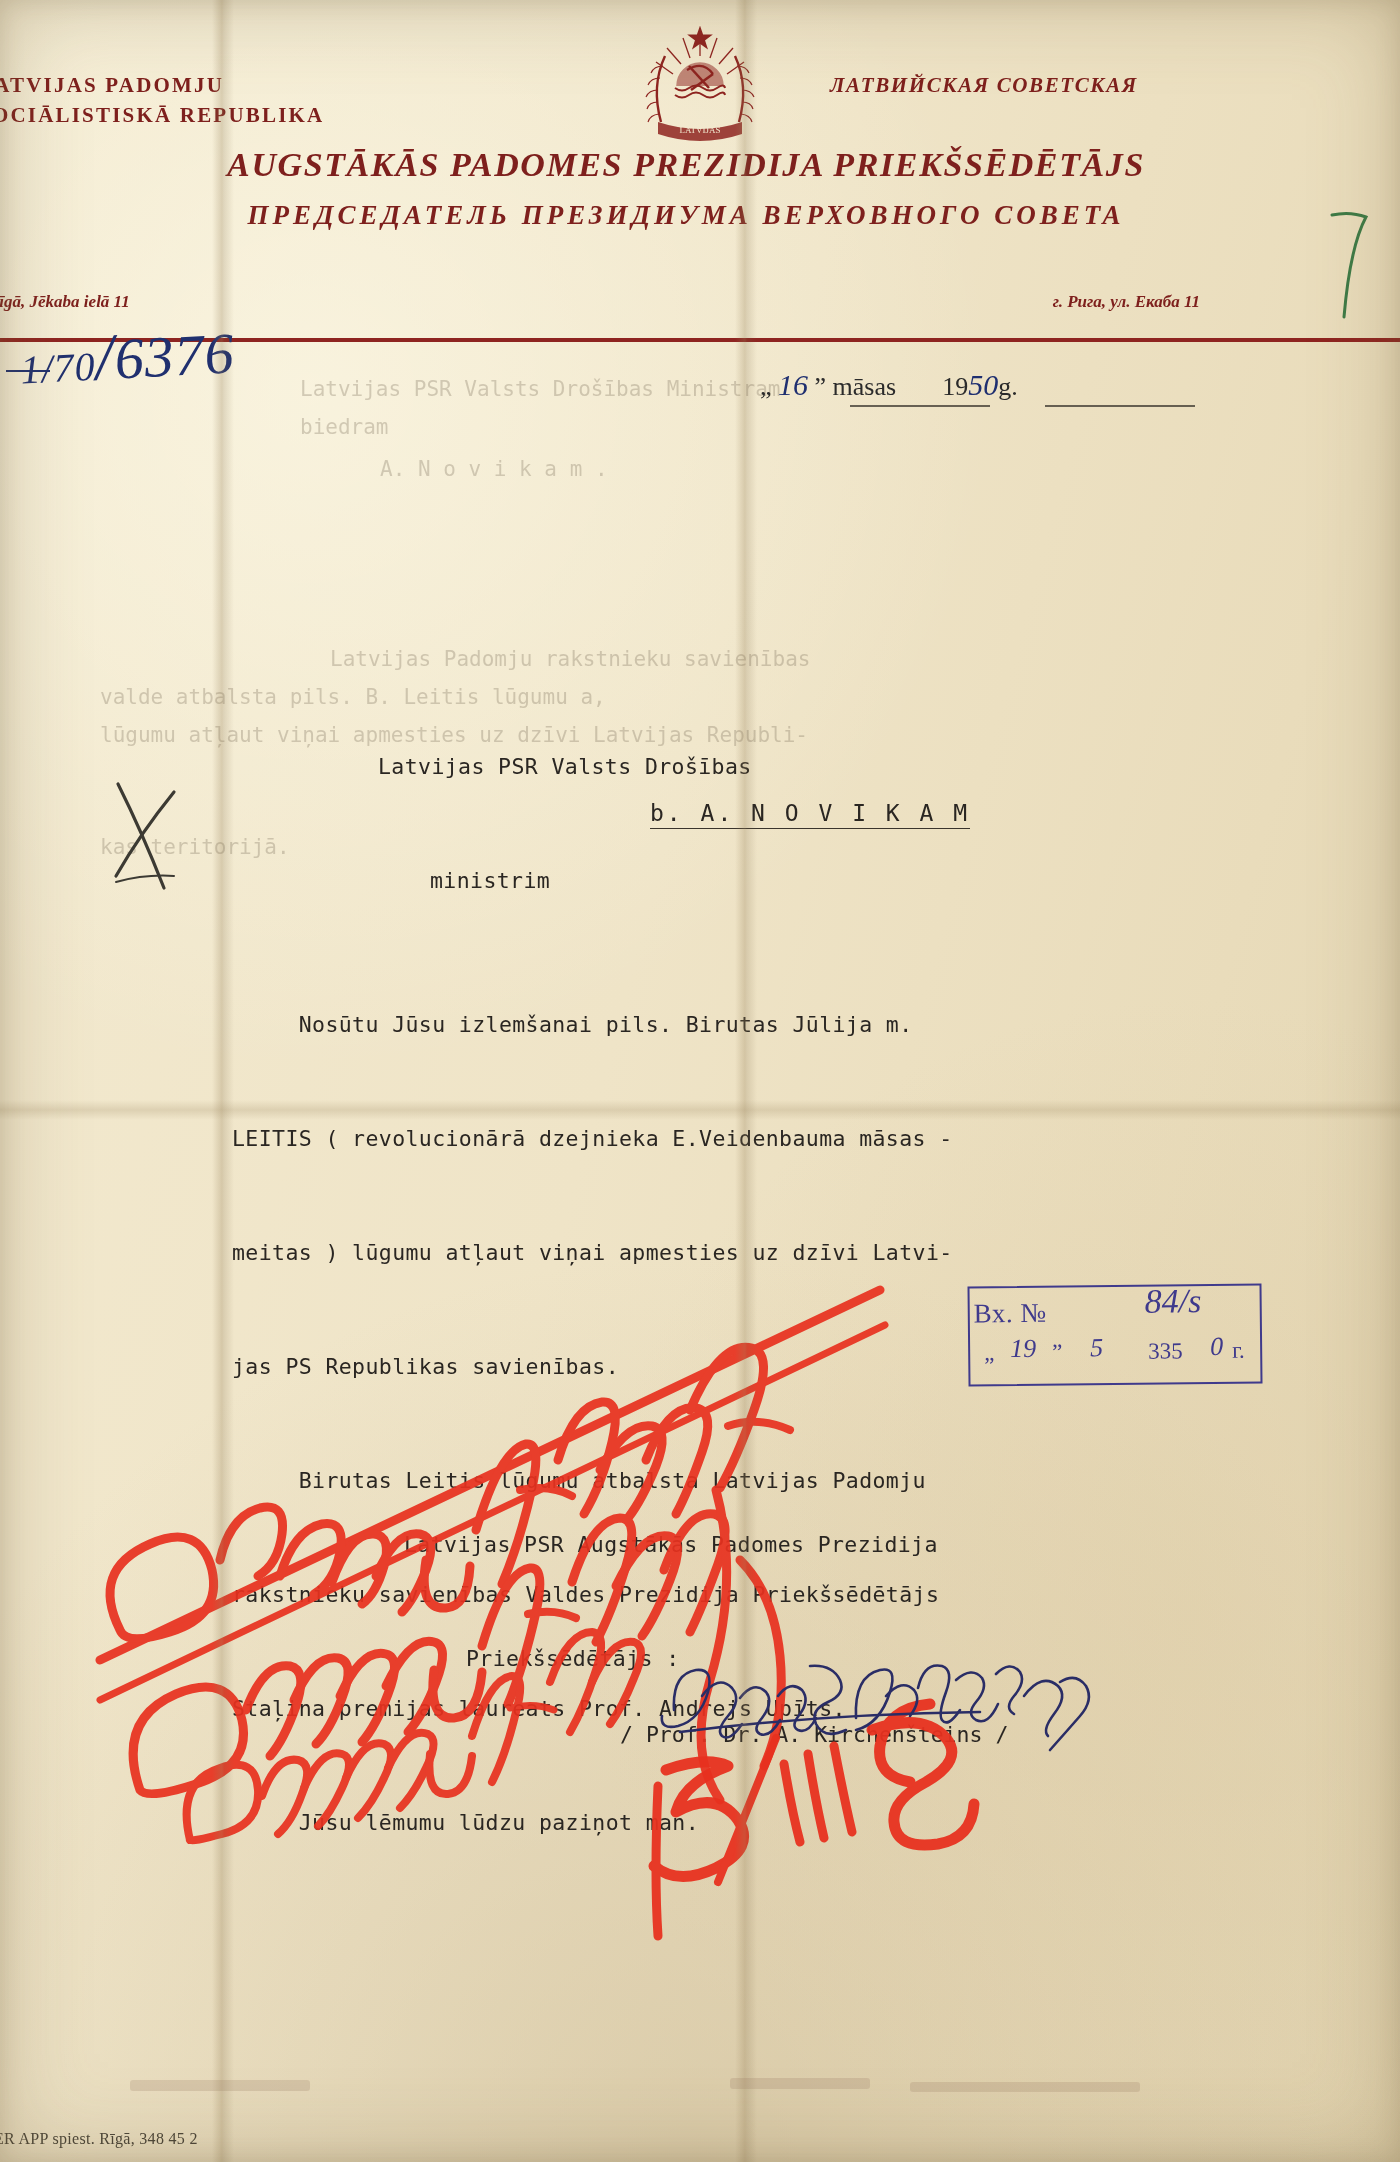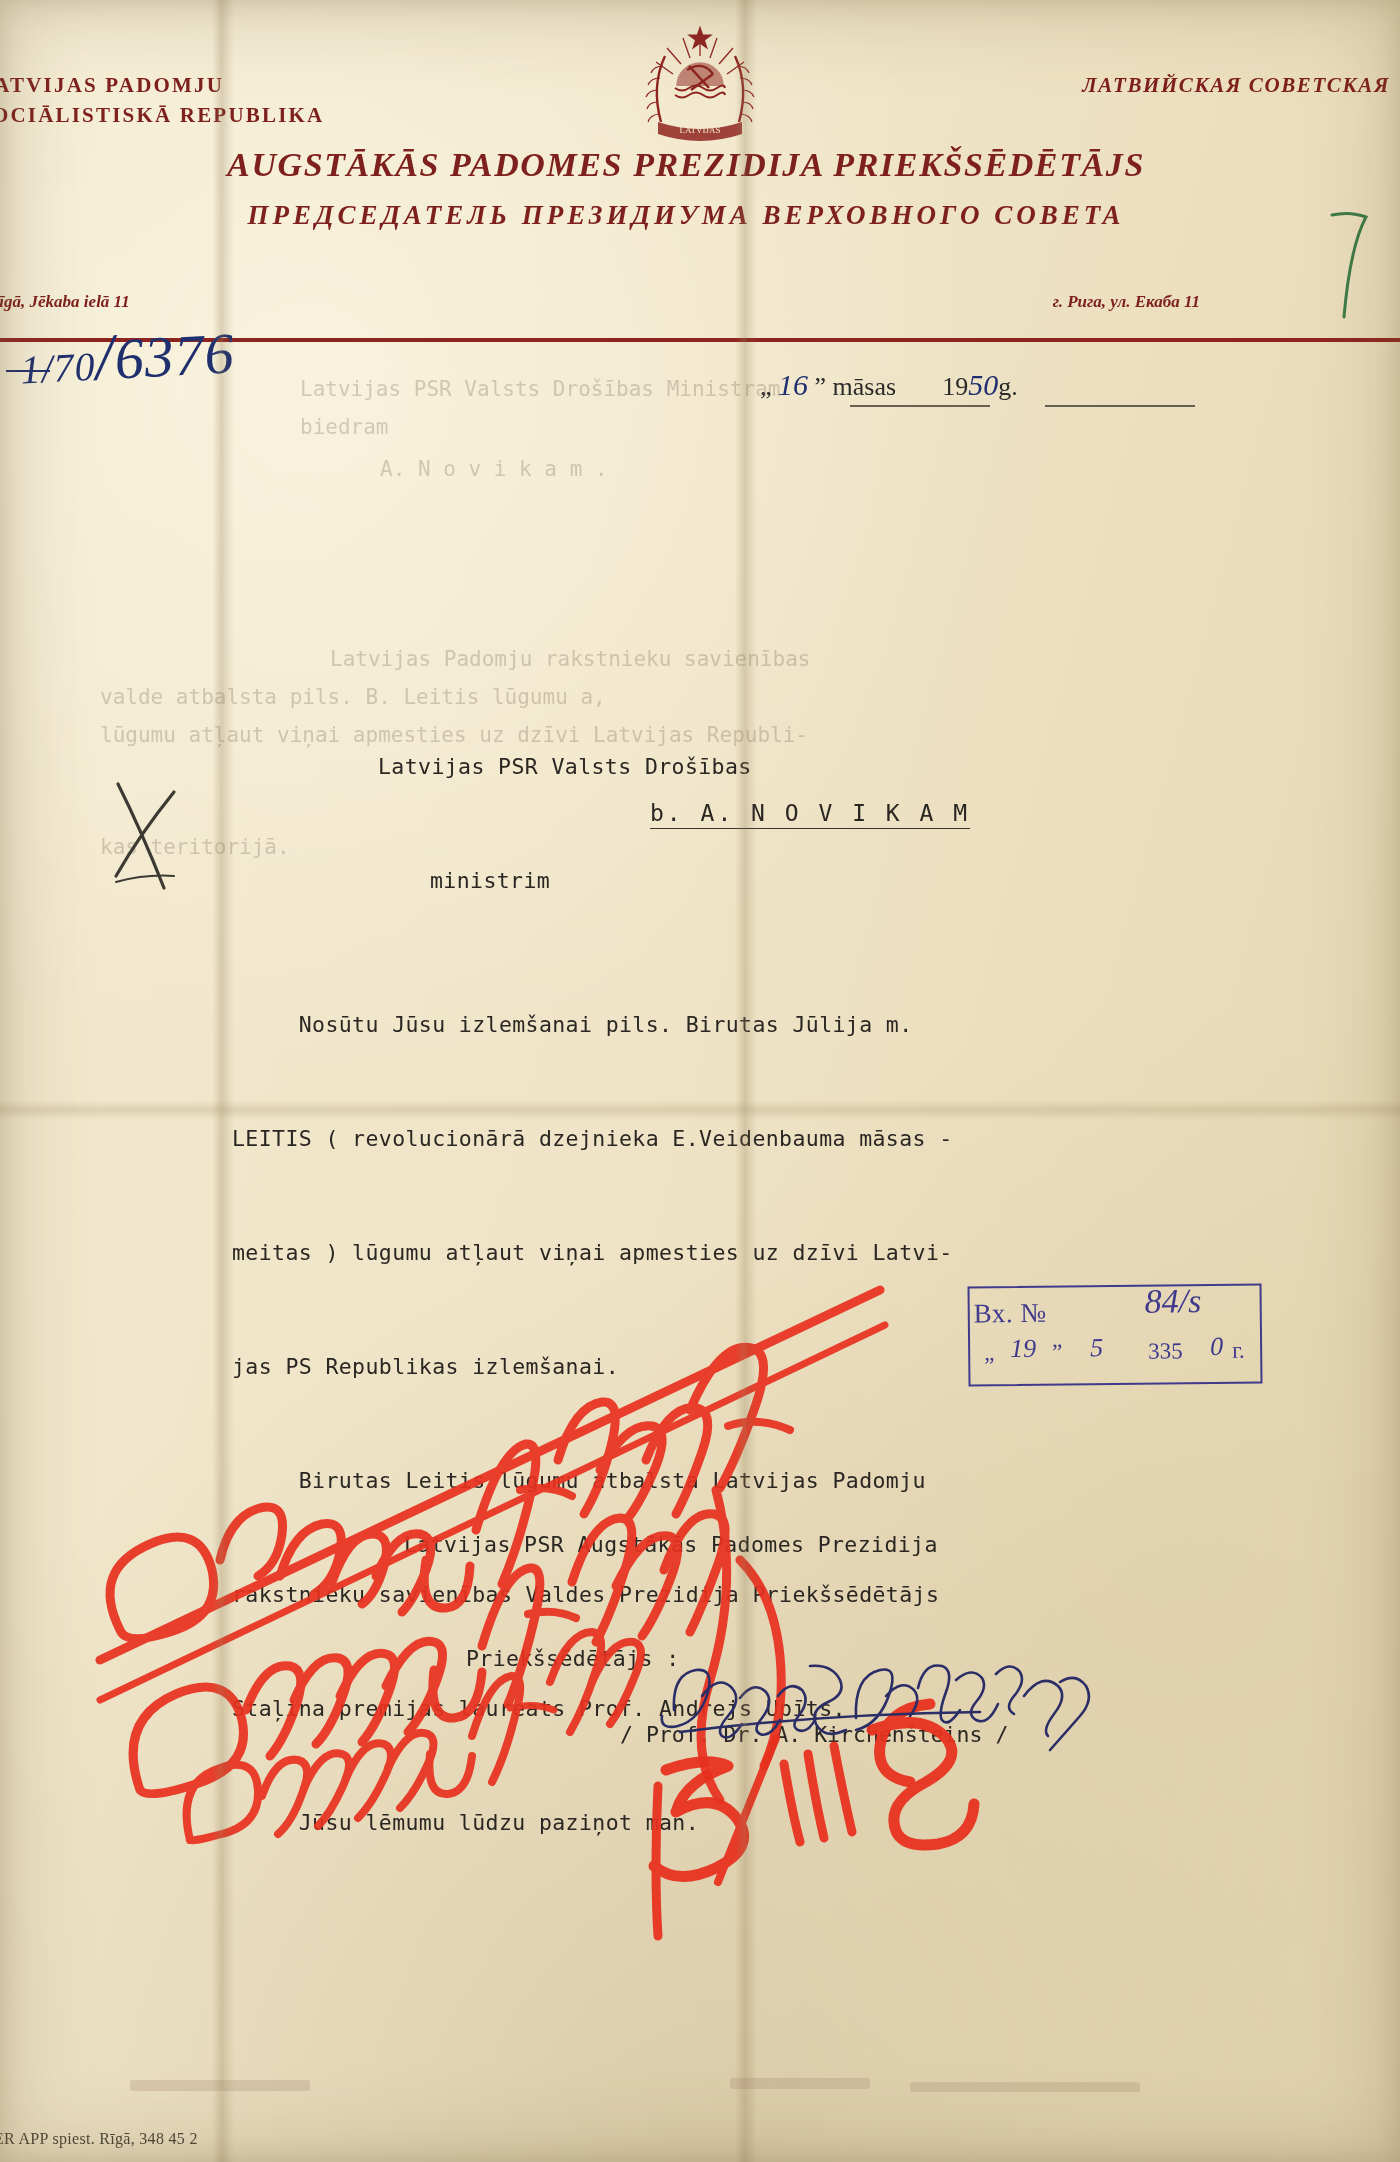--- a/index.html
+++ b/index.html
@@ -70,21 +70,20 @@
     letter-spacing: 2.2px;
     line-height: 30px;
     font-weight: 700;
     color: #7e201d;
   }
   .lh-right {
     position: absolute;
     right: 10px;
     top: 36px;
     width: 560px;
-    text-align: right;
     font-size: 21px;
     font-style: italic;
     letter-spacing: 1.6px;
     line-height: 30px;
     font-weight: 700;
     color: #7e201d;
   }
   .lh-mid1 {
     position: absolute;
     left: -24px;
@@ -469,21 +468,21 @@
   <div class="addr-block typed">
     <div>Latvijas PSR Valsts Drošības</div>
     <div style="padding-left:52px;">ministrim</div>
   </div>
   <div class="addr-name">b. A. N O V I K A M</div>
 
   <div class="body-block typed">
     <div>     Nosūtu Jūsu izlemšanai pils. Birutas Jūlija m.</div>
     <div>LEITIS ( revolucionārā dzejnieka E.Veidenbauma māsas -</div>
     <div>meitas ) lūgumu atļaut viņai apmesties uz dzīvi Latvi-</div>
-    <div>jas PS Republikas izlemšanai.</div>
+    <div>jas PS Republikas savienības.</div>
     <div>     Birutas Leitis lūgumu atbalsta Latvijas Padomju</div>
     <div>rakstnieku savienības Valdes Prezidija Priekšsēdētājs</div>
     <div>Staļina premijas laureats Prof. Andrejs Upīts.</div>
     <div>     Jūsu lēmumu lūdzu paziņot man.</div>
   </div>
 
   <div class="sig-block typed">
     <div>Latvijas PSR Augstākās Padomes Prezidija</div>
     <div style="padding-left:62px;">Priekšsēdētājs :</div>
   </div>

